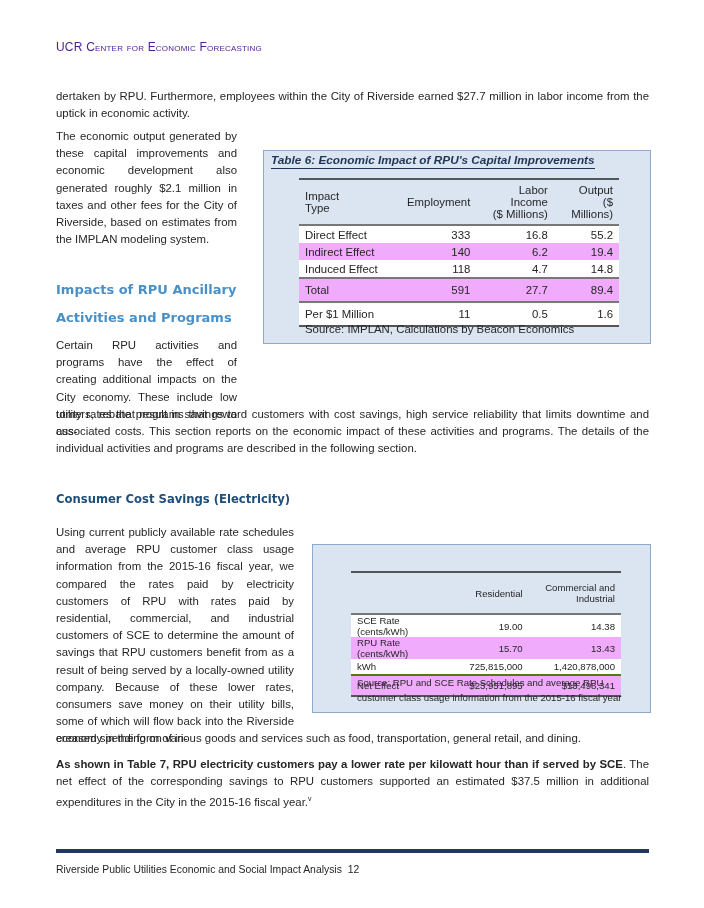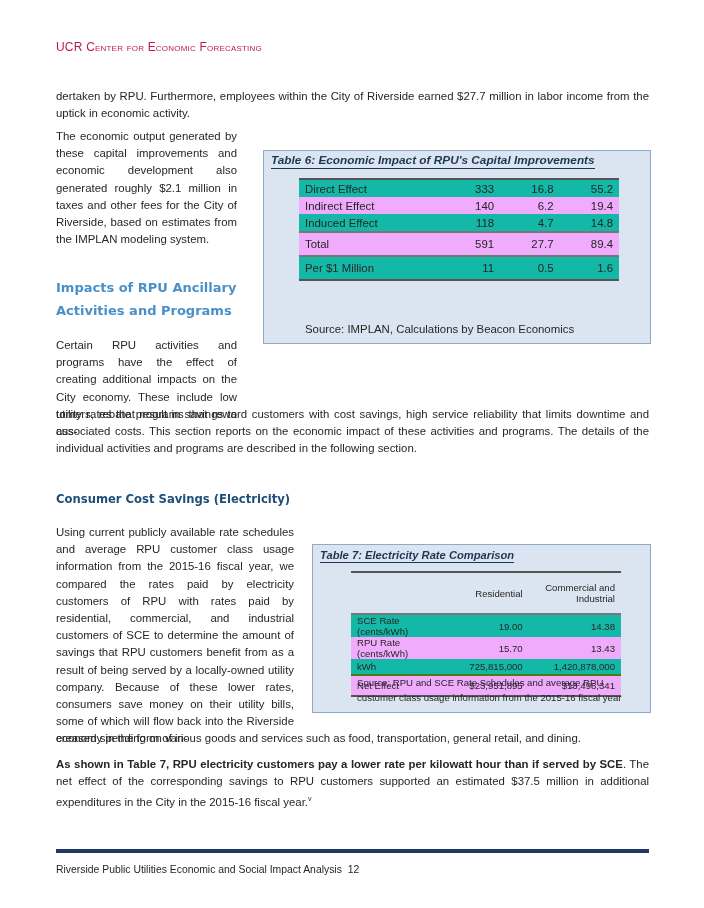--- a/index.html
+++ b/index.html
@@ -1,32 +1,32 @@
 <!DOCTYPE html>
 <html><head>
 <meta charset="utf-8">
 <style>
   html, body { margin: 0; padding: 0; background: #ffffff; }
   body { width: 704px; height: 908px; position: relative; overflow: hidden;
          font-family: "Liberation Sans", sans-serif; color: #262626; }
   .abs { position: absolute; }
-  .header { left: 56px; top: 40px; font-size: 10.5px; letter-spacing: 0.2px; color: #be185d;
+  .header { left: 56px; top: 40px; font-size: 10.5px; letter-spacing: 0.2px; color: #4c1d95;
             font-variant: small-caps; font-size: 12px; }
   .para { font-size: 11.4px; line-height: 17.2px; color: #262626; margin: 0; }
   .just { text-align: justify; }
-  .section-h { font-family: "DejaVu Sans", sans-serif; font-weight: bold; color: #4a90c8; font-size: 13px; line-height: 23px; }
+  .section-h { font-family: "DejaVu Sans", sans-serif; font-weight: bold; color: #4a90c8; font-size: 13px; line-height: 28px; }
   .sub-h { font-family: "DejaVu Sans", sans-serif; font-weight: bold; color: #1f4e79; font-size: 11.6px; }
   .tbox { background: #dbe5f1; border: 1px solid #8eaacb; }
   .ttitle { font-weight: bold; font-style: italic; color: #1f3555; border-bottom: 1px solid #1f3555; display: inline-block; padding-bottom: 1px; }
   table { border-collapse: collapse; }
   td, th { padding: 0 6px; }
   .t6 td { font-size: 11.4px; height: 17px; }
   .t7 td { font-size: 9.6px; height: 15px; }
   .num { text-align: right; }
-  .row-white { background: #14b8a6; }
+  .row-white { background: #ffffff; }
   .row-blue { background: #f0abfc; }
   .bold { font-weight: normal; }
   .footer-bar { left: 56px; top: 849px; width: 593px; height: 4px; background: #1f3864; }
   .footer { left: 56px; top: 864px; font-size: 10.4px; color: #262626; }
 </style>
 </head>
 <body>
 
 <div class="abs header">UCR Center for Economic Forecasting</div>
 
@@ -36,20 +36,26 @@
 
 <div class="abs section-h" style="left:56px; top:276px; width:200px;">Impacts of RPU Ancillary Activities and Programs</div>
 
 <p class="abs para just" style="left:56px; top:337px; width:181px;">Certain RPU activities and programs have the effect of creating additional impacts on the City economy. These include low utility rates that result in savings to cus-</p>
 <p class="abs para just" style="left:56px; top:406px; width:593px;">tomers, rebate programs that reward customers with cost savings, high service reliability that limits downtime and associated costs. This section reports on the economic impact of these activities and programs. The details of the individual activities and programs are described in the following section.</p>
 
 <div class="abs tbox" style="left:263px; top:150px; width:386px; height:192px;">
   <div class="ttitle" style="position:absolute; left:7px; top:2px; font-size:11.8px;">Table 6: Economic Impact of RPU's Capital Improvements</div>
   <table class="t6" style="position:absolute; left:35px; top:27px; width:320px; border-top:2px solid #555; border-bottom:2px solid #555;">
     <tbody>
+        <tr style="border-bottom:2px solid #777;">
+      <td style="height:44px; width:90px;"><span>Impact</span><br><span>Type</span></td>
+      <td class="num">Employment</td>
+      <td class="num"><span>Labor Income</span><br><span>($ Millions)</span></td>
+      <td class="num"><span>Output</span><br><span>($ Millions)</span></td>
+    </tr>
     <tr class="row-white">
       <td>Direct Effect</td>
       <td class="num">333</td>
       <td class="num">16.8</td>
       <td class="num">55.2</td>
     </tr>
     <tr class="row-blue">
       <td>Indirect Effect</td>
       <td class="num">140</td>
       <td class="num">6.2</td>
@@ -77,21 +83,20 @@
     </table>
   <div style="position:absolute; left:41px; top:172px; font-size:11.4px;">Source: IMPLAN, Calculations by Beacon Economics</div>
 </div>
 
 <div class="abs sub-h" style="left:56px; top:492px;">Consumer Cost Savings (Electricity)</div>
 
 <p class="abs para just" style="left:56px; top:524px; width:238px;">Using current publicly available rate schedules and average RPU customer class usage information from the 2015-16 fiscal year, we compared the rates paid by electricity customers of RPU with rates paid by residential, commercial, and industrial customers of SCE to determine the amount of savings that RPU customers benefit from as a result of being served by a locally-owned utility company. Because of these lower rates, consumers save money on their utility bills, some of which will flow back into the Riverside economy in the form of in-</p>
 <p class="abs para" style="left:56px; top:730px; width:593px;">creased spending on various goods and services such as food, transportation, general retail, and dining.</p>
 
 <div class="abs tbox" style="left:312px; top:544px; width:337px; height:167px;">
-  <div class="ttitle" style="position:absolute; left:7px; top:4px; font-size:11.2px;">Table 7: Electricity Rate Comparison</div>
   <table class="t7" style="position:absolute; left:38px; top:26px; width:270px; border-top:2px solid #555; border-bottom:2px solid #555;">
     <tbody>
         <tr style="border-bottom:2px solid #777;">
       <td style="height:40px; width:92px;"></td>
       <td class="num">Residential</td>
       <td class="num"><span>Commercial and</span><br><span>Industrial</span></td>
     </tr>
     <tr class="row-white">
       <td>SCE Rate (cents/kWh)</td>
       <td class="num">19.00</td>

